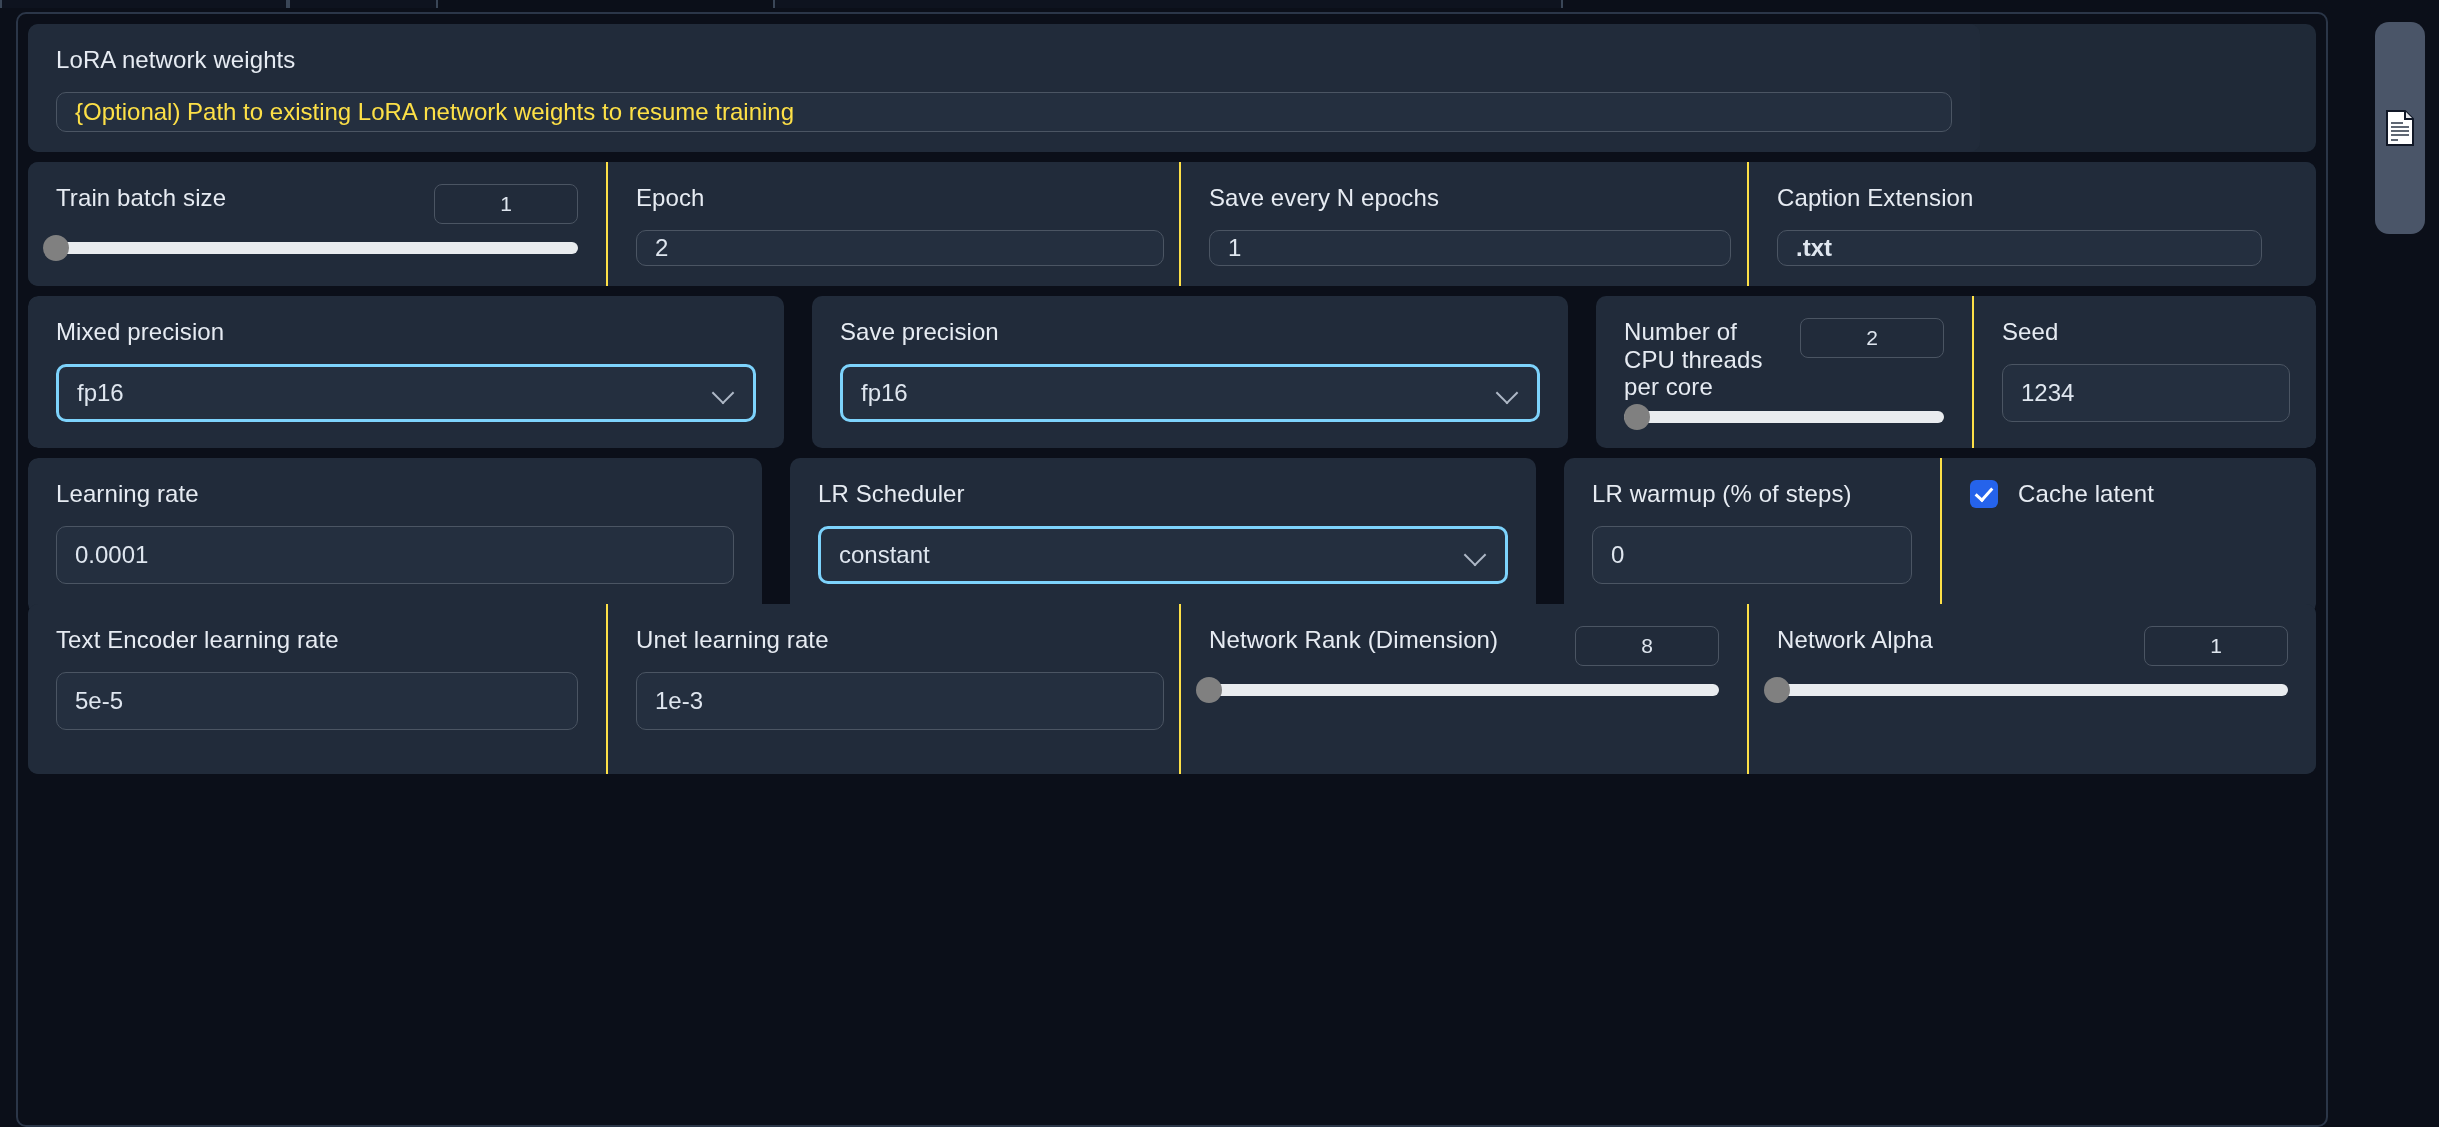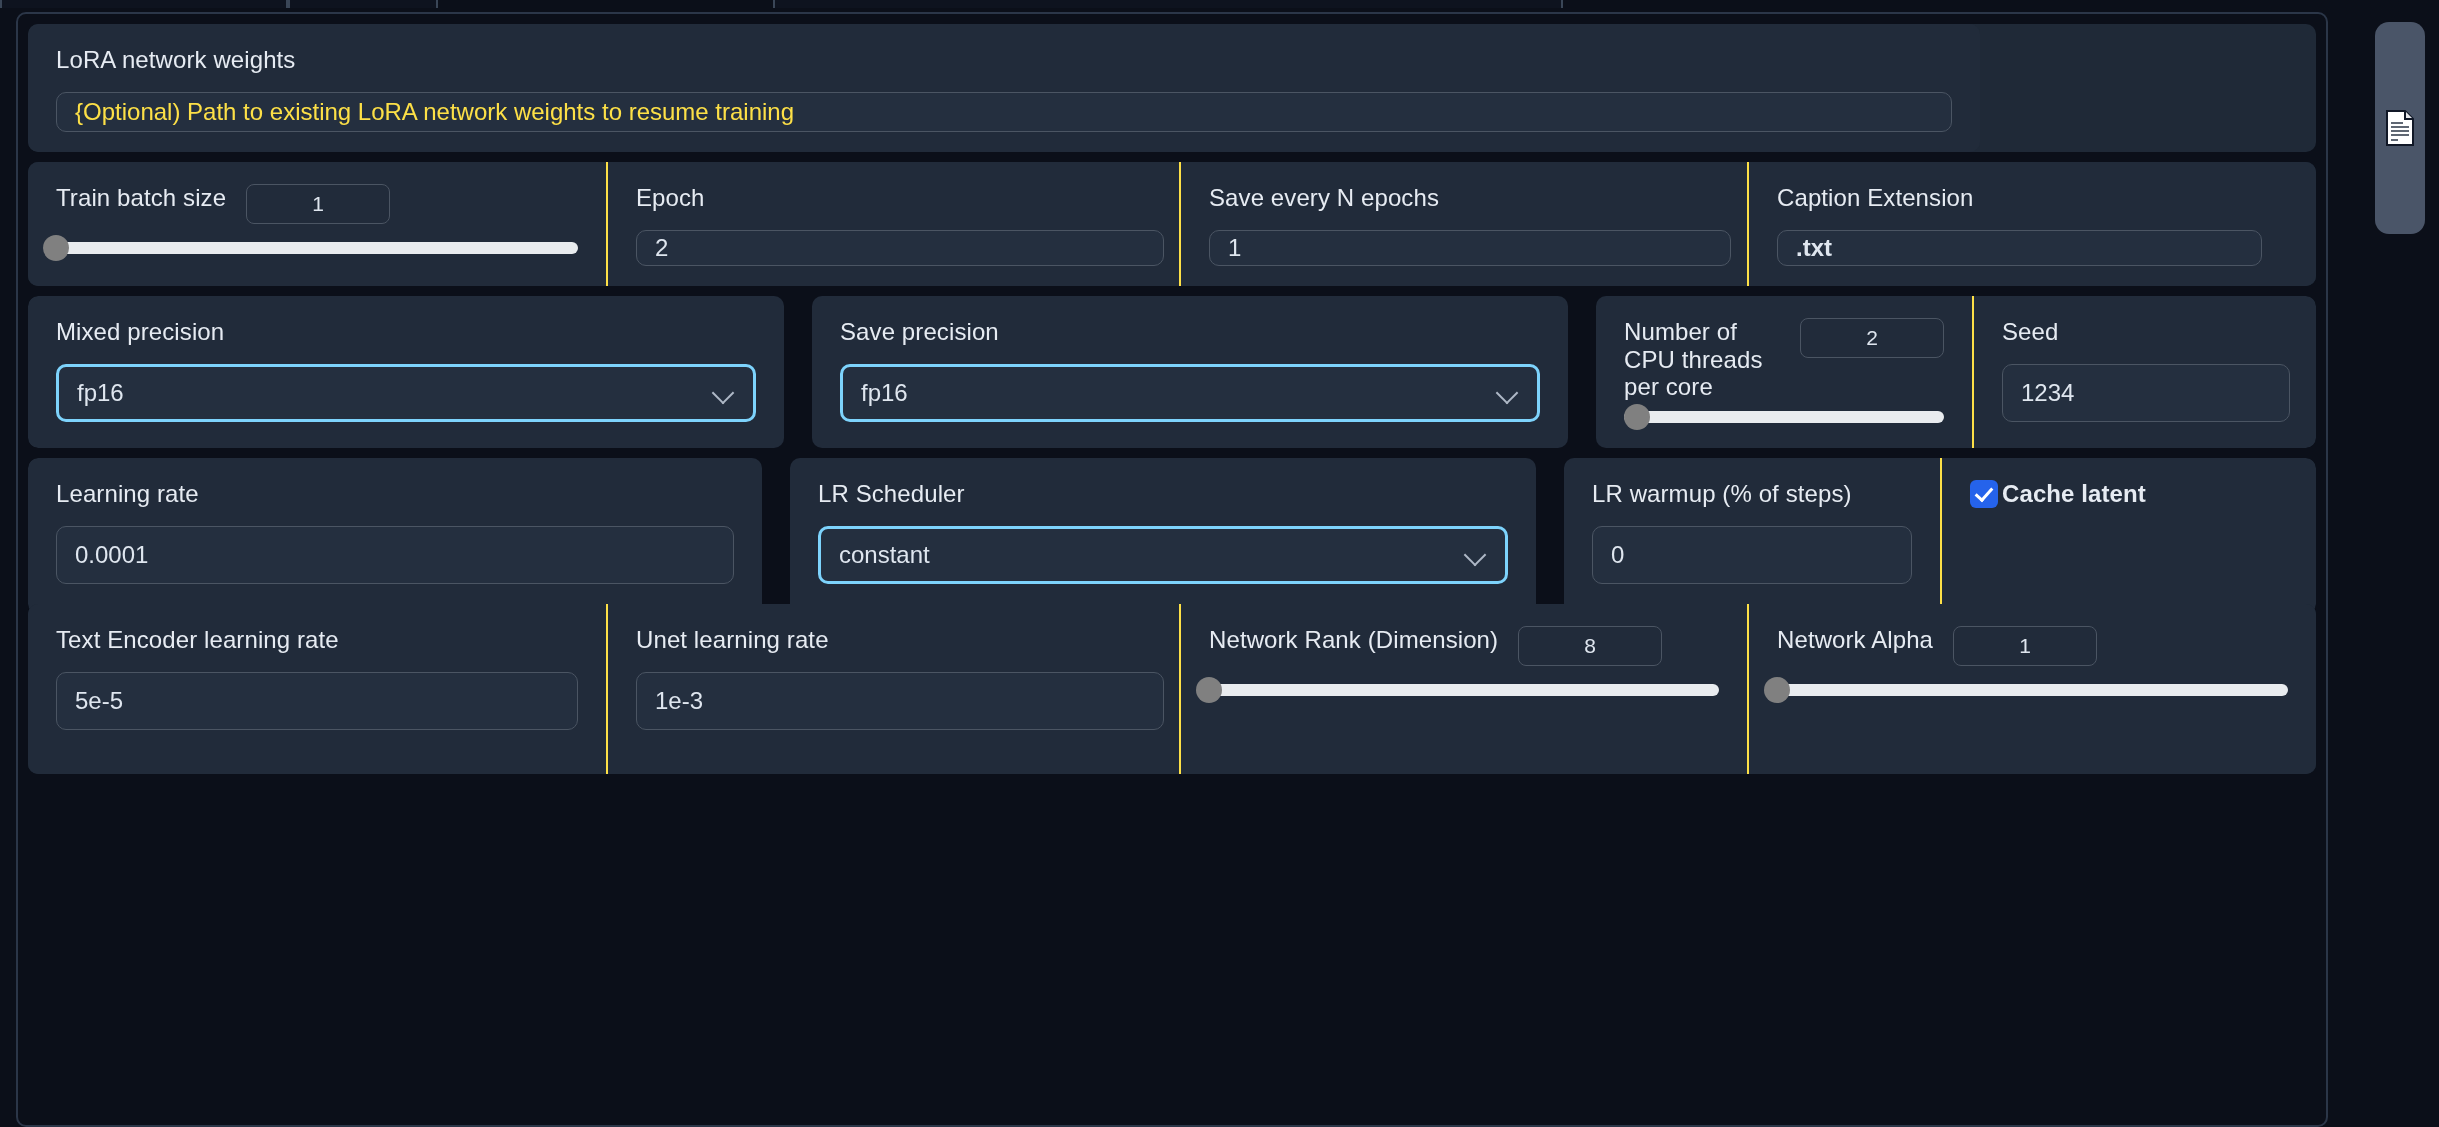--- a/index.html
+++ b/index.html
@@ -132,20 +132,21 @@
     width: 14px; height: 14px;
     border-right: 2.5px solid #aeb8c6;
     border-bottom: 2.5px solid #aeb8c6;
     transform: rotate(45deg);
   }
 
   
   .slider-head {
     display: flex;
     align-items: flex-start;
+    justify-content: space-between;
     gap: 20px;
   }
   .num-box {
     flex: 0 0 auto;
     width: 144px;
     height: 40px;
     border: 1px solid #4b5563;
     border-radius: 8px;
     background: #212b3a;
     color: #dfe6ef;
@@ -168,22 +169,21 @@
     width: 26px; height: 26px;
     border-radius: 50%;
     background: #808080;
     transform: translate(-50%, -50%);
   }
 
   
   .chk-wrap {
     display: flex;
     align-items: center;
-    gap: 4px;
-    font-weight: bold;
+    gap: 20px;
   }
   .chk {
     width: 28px; height: 28px;
     border-radius: 6px;
     background: #2563eb;
     position: relative;
     flex: 0 0 auto;
   }
   .chk::after {
     content: "";

